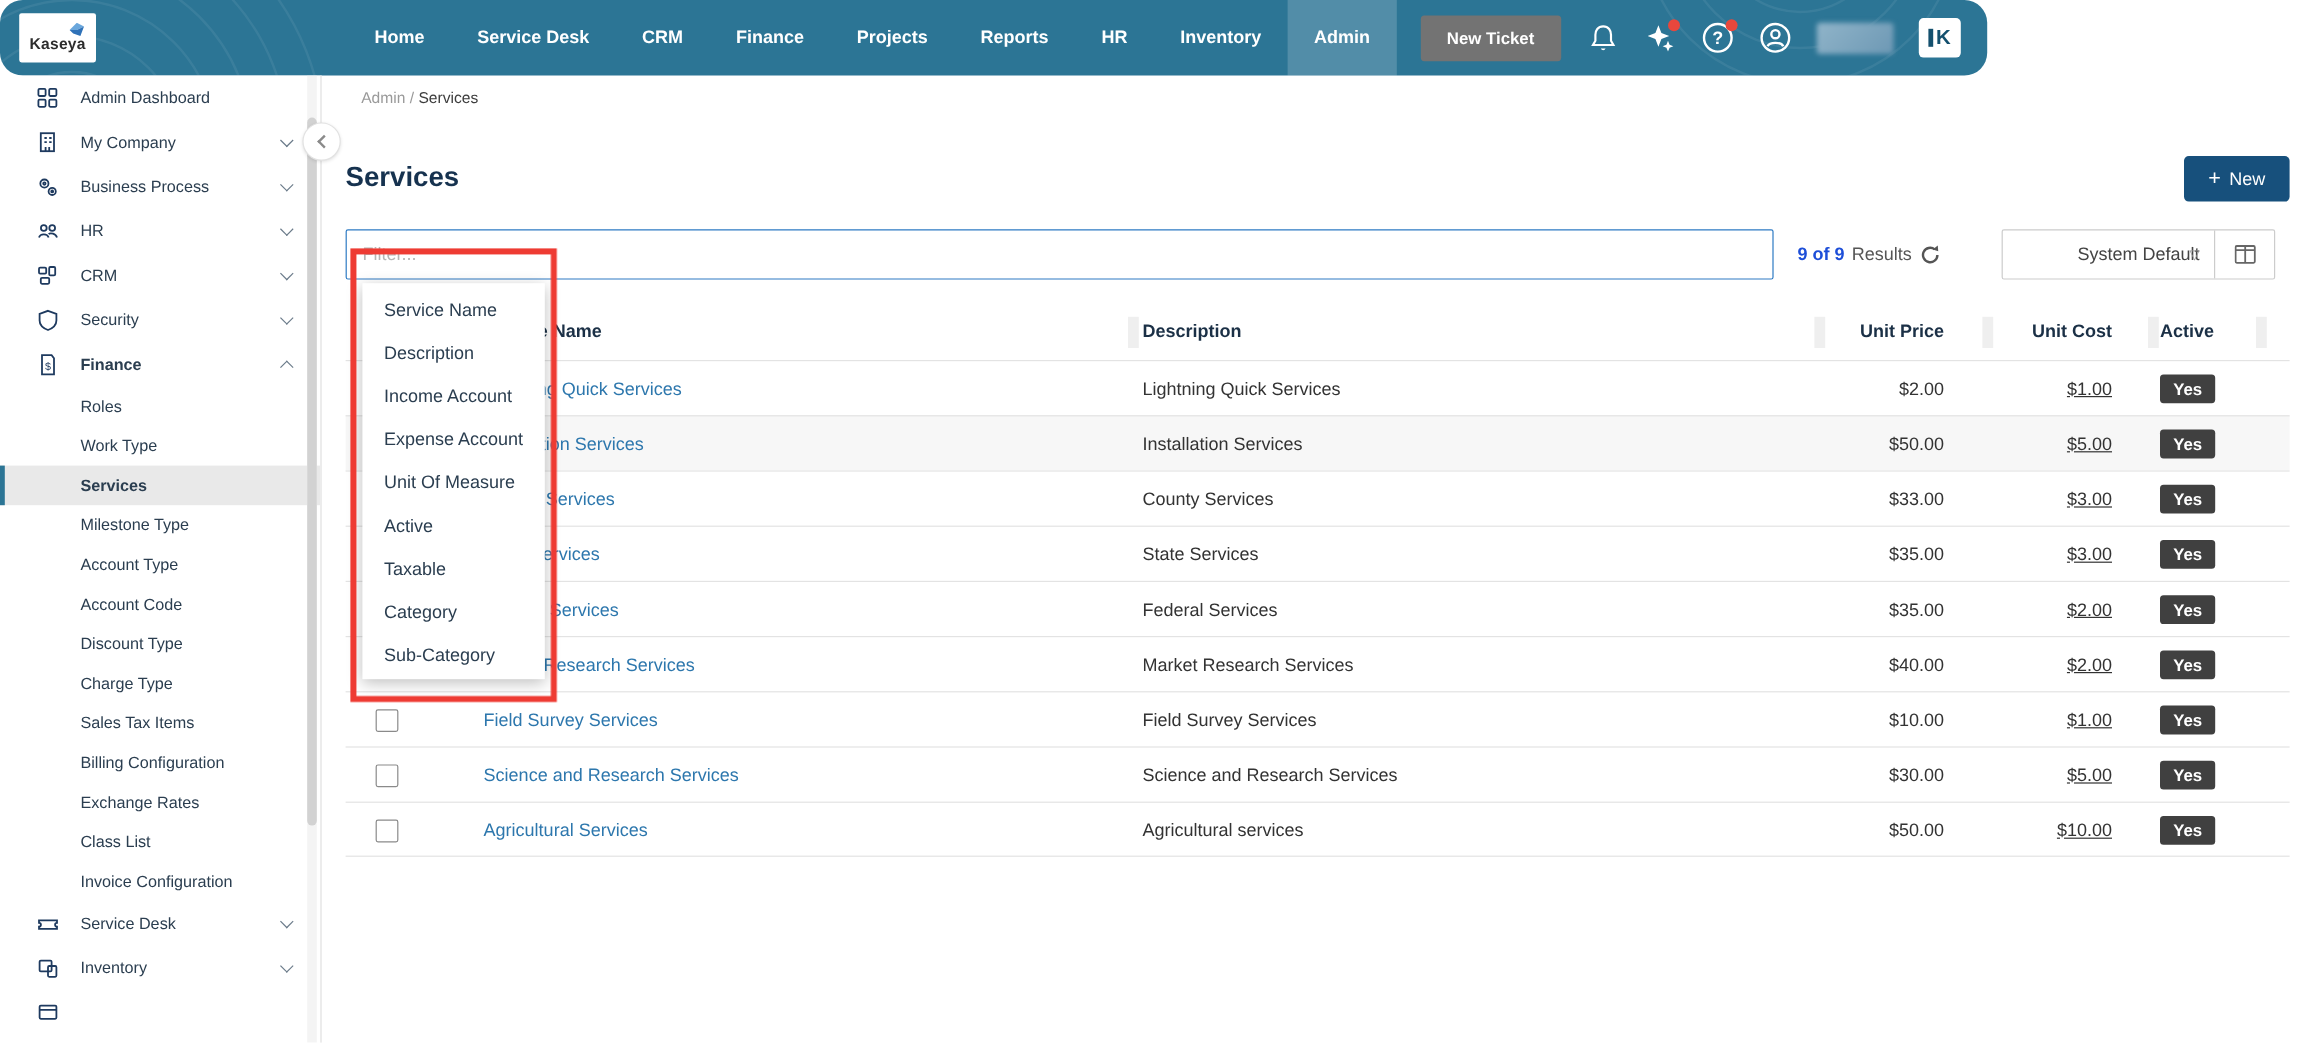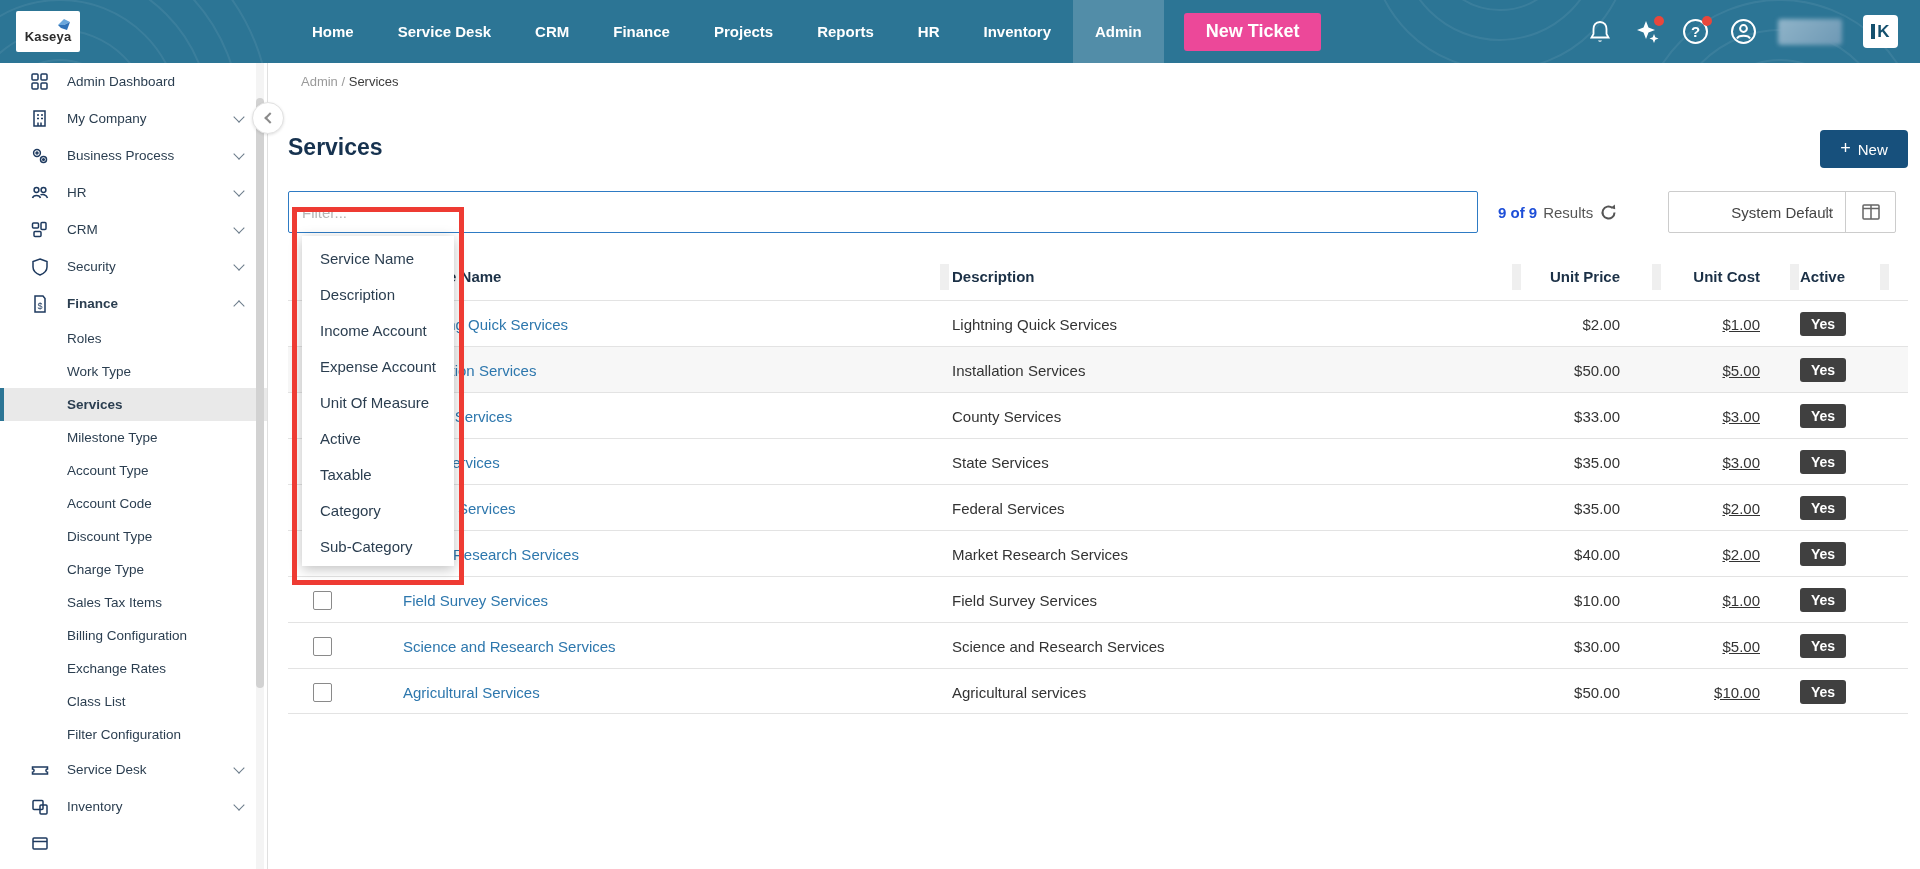--- a/index.html
+++ b/index.html
@@ -1,31 +1,31 @@
 <!DOCTYPE html>
 <html><head>
 <meta charset="utf-8">
 <style>
   * { box-sizing: border-box; margin: 0; padding: 0; }
   html,body { width:1920px; height:869px; overflow:hidden; background:#fff;
               font-family:"Liberation Sans", sans-serif; }
   #app { position:relative; width:1920px; height:869px; background:#fff; }
 
   
-  .navbar { position:absolute; left:0; top:0; width:1920px; height:63px; background:#2c7595; }
+  .navbar { position:absolute; left:0; top:0; width:1656px; height:63px; background:#2c7595;border-radius:19px; }
   .navbar svg.waves { position:absolute; left:0; top:0; pointer-events:none; }
   .logo-box { position:absolute; left:16px; top:11px; width:64px; height:41px; background:#fff;
               border-radius:2px; display:flex; flex-direction:column; align-items:center; justify-content:center; }
   .logo-box .diamond { align-self:flex-end; margin-right:8px; }
   .logo-box .logo-text { font-size:13px; font-weight:bold; color:#2d2d2d; letter-spacing:.2px; margin-top:-2px; }
   .nav-menu { position:absolute; left:290px; top:0; height:63px; display:flex; align-items:stretch; }
   .nav-item { display:flex; align-items:center; padding:0 22px; color:#fff; font-size:15px; cursor:pointer;font-weight:bold; }
   .nav-item.active { background:rgba(255,255,255,0.18); }
   .btn-new-ticket { display:flex; align-items:center; align-self:center; margin-left:20px; height:38px;
-                    padding:0 22px; background:#ec4899; color:#fff; font-size:18px; font-weight:bold;
+                    padding:0 22px; background:#737373; color:#fff; font-size:14px; font-weight:bold;
                     border:none; border-radius:3px; cursor:pointer; }
   .nav-right { position:absolute; right:22px; top:0; height:63px; display:flex; align-items:center; gap:21px; }
   .nav-icon { position:relative; width:27px; height:27px; display:flex; align-items:center; justify-content:center; }
   .nav-icon svg { display:block; }
   .nav-dot { position:absolute; top:-2px; right:-3px; width:10px; height:10px; border-radius:50%; background:#e8473c; }
   .blur-name { width:64px; height:26px; border-radius:3px;
                background:linear-gradient(135deg,#90b4c9,#6d98b4); filter:blur(2px); }
   .k-box { width:35px; height:33px; background:#fff; border-radius:4px; display:flex; align-items:center;
            justify-content:center; font-weight:bold; font-size:17px; color:#14506e; }
   .k-box .kbar { display:inline-block; width:4px; height:15px; background:#14506e; margin-right:2px; }
@@ -298,21 +298,21 @@
         <div class="side-item sub">
           <span class="lbl">Billing Configuration</span>
         </div>
         <div class="side-item sub">
           <span class="lbl">Exchange Rates</span>
         </div>
         <div class="side-item sub">
           <span class="lbl">Class List</span>
         </div>
         <div class="side-item sub">
-          <span class="lbl">Filter Configuration</span>
+          <span class="lbl">Invoice Configuration</span>
         </div>
         <div class="side-item">
           <span class="s-icon">
             <svg width="20" height="20" viewBox="0 0 20 20" fill="none" stroke="#1e3a5f" stroke-width="1.5">
               <path d="M2.5 7 L17.5 7 L17.5 9 a1.6 1.6 0 0 0 0 3.2 L17.5 14 L2.5 14 L2.5 12.2 a1.6 1.6 0 0 0 0-3.2 Z"></path>
             </svg>
           </span>
           <span class="lbl">Service Desk</span>
           <span class="chev down"></span>
         </div>

